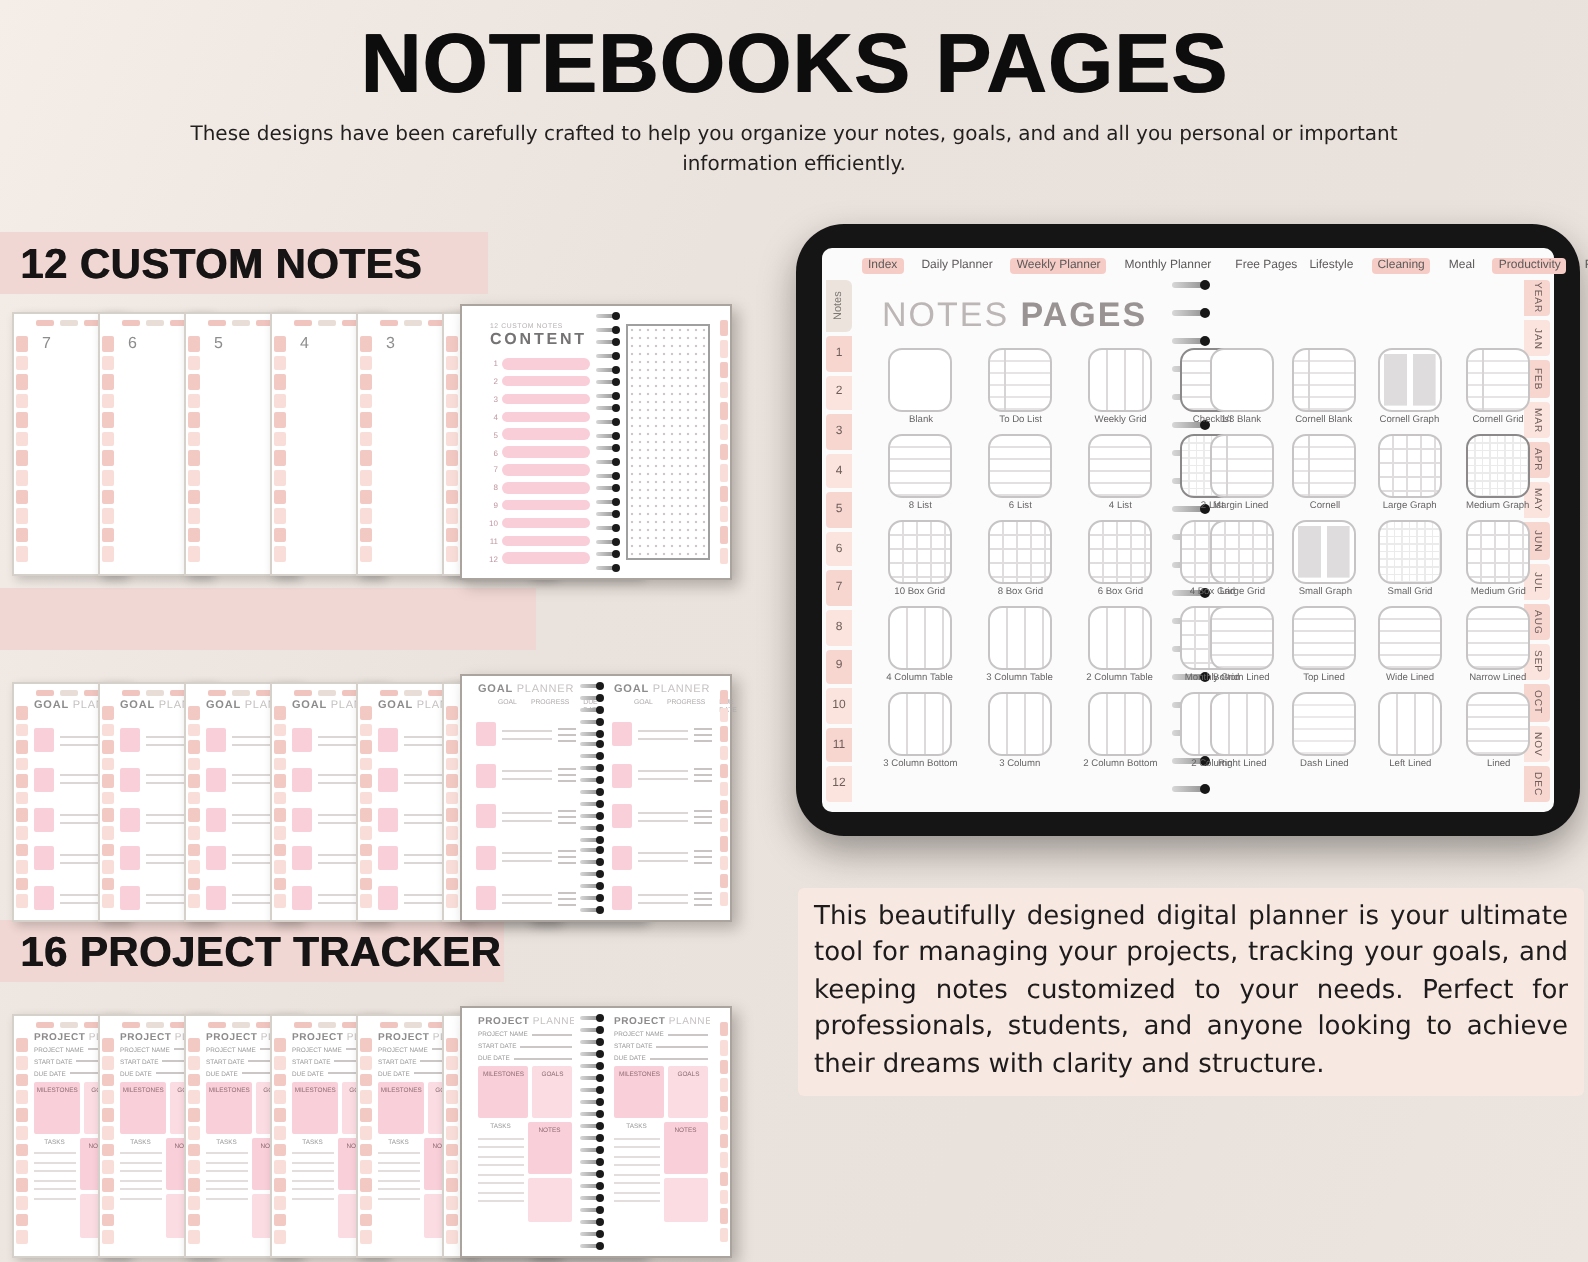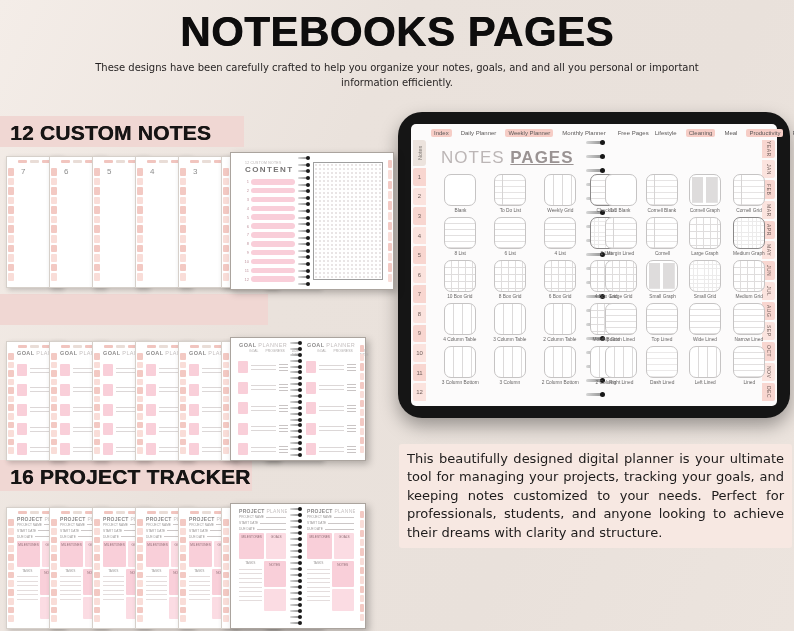--- a/index.html
+++ b/index.html
@@ -37,21 +37,21 @@
   .dash.lt{background:#e9ddd7;}
 
   .mini-tabs{position:absolute;left:1px;top:11px;bottom:6px;width:6px;display:flex;flex-direction:column;gap:2px;}
   .mini-tabs .seg{flex:1;background:#f3c9c3;border-radius:1px;}
   .mini-tabs .seg.lt{background:#f9ddd8;}
 
   .np-num{position:absolute;left:14px;top:10px;font-size:8px;color:#8d8d8d;}
 
   
   .np-spread{position:absolute;left:224px;top:0;width:134px;height:136px;background:#fff;
-      border:1px solid #aba49e;box-shadow:3px 3px 7px rgba(0,0,0,.25);z-index:10;padding-left:28px;}
+      border:1px solid #aba49e;box-shadow:3px 3px 7px rgba(0,0,0,.25);z-index:10;}
   .sp-eyebrow{position:absolute;left:14px;top:8px;font-size:3.4px;letter-spacing:.3px;color:#b7b1b1;}
   .sp-title{position:absolute;left:14px;top:12px;font-size:8px;font-weight:700;letter-spacing:1.4px;color:#757373;}
   .content-rows{position:absolute;left:12px;top:26px;width:52px;bottom:7px;display:flex;
       flex-direction:column;justify-content:space-between;}
   .c-row{display:flex;align-items:center;gap:2px;}
   .c-num{font-size:4px;color:#c096a0;width:6px;text-align:right;}
   .c-pill{flex:1;height:5.5px;background:#f9ced9;border-radius:3px;}
   .vspiral{position:absolute;top:4px;bottom:4px;width:12px;display:flex;flex-direction:column;
       justify-content:space-between;align-items:center;}
   .np-spread .vspiral{left:66px;}
@@ -125,21 +125,21 @@
   .notes-tab{height:26px;background:#ece3dd;border-radius:3px 0 0 3px;display:flex;align-items:center;justify-content:center;
       writing-mode:vertical-rl;transform:rotate(180deg);font-size:5.5px;color:#7b7672;}
   .numtab{flex:1;background:#f8d6d0;border-radius:2px 0 0 2px;display:flex;align-items:center;justify-content:center;
       font-size:6px;color:#6e5d59;}
   .numtab.lt{background:#fbe3de;}
   .rail-right{position:absolute;right:2px;top:16px;bottom:5px;width:13px;display:flex;flex-direction:column;gap:2px;}
   .mtab{flex:1;background:#f8d6d0;border-radius:0 2px 2px 0;display:flex;align-items:center;justify-content:center;
       writing-mode:vertical-rl;font-size:5px;letter-spacing:.5px;color:#6e5d59;}
   .mtab.lt{background:#fbe3de;}
   .note-title{position:absolute;left:30px;top:24px;font-size:17px;letter-spacing:1px;color:#bcb6b6;}
-  .note-title .bold{color:#9a9393;font-weight:700;text-decoration:underline;}
+  .note-title .bold{color:#9a9393;font-weight:700;}
   .tab-spiral{position:absolute;left:50%;transform:translateX(-50%);top:17px;bottom:10px;width:24px;
       display:flex;flex-direction:column;justify-content:space-between;align-items:center;}
   .ring{width:16px;height:2.5px;background:linear-gradient(90deg,#d8d8d8,#939393);border-radius:1.5px;position:relative;display:block;}
   .ring::after{content:"";position:absolute;right:-3px;top:-1.3px;width:5px;height:5px;border-radius:50%;background:#171717;}
   .grid{position:absolute;top:50px;width:150px;display:grid;grid-template-columns:repeat(4,1fr);column-gap:6px;row-gap:4px;}
   .grid-l{left:26px;} .grid-r{left:192px;}
   .cell{display:flex;flex-direction:column;align-items:center;}
   .thumb{width:30px;height:30px;background:#fff;border:1px solid #c6c4c4;border-radius:7px;}
   .thumb.sel{border-color:#8b8989;}
   .cell-label{font-size:6px;color:#676565;margin-top:1px;white-space:nowrap;transform:scale(.8);}

